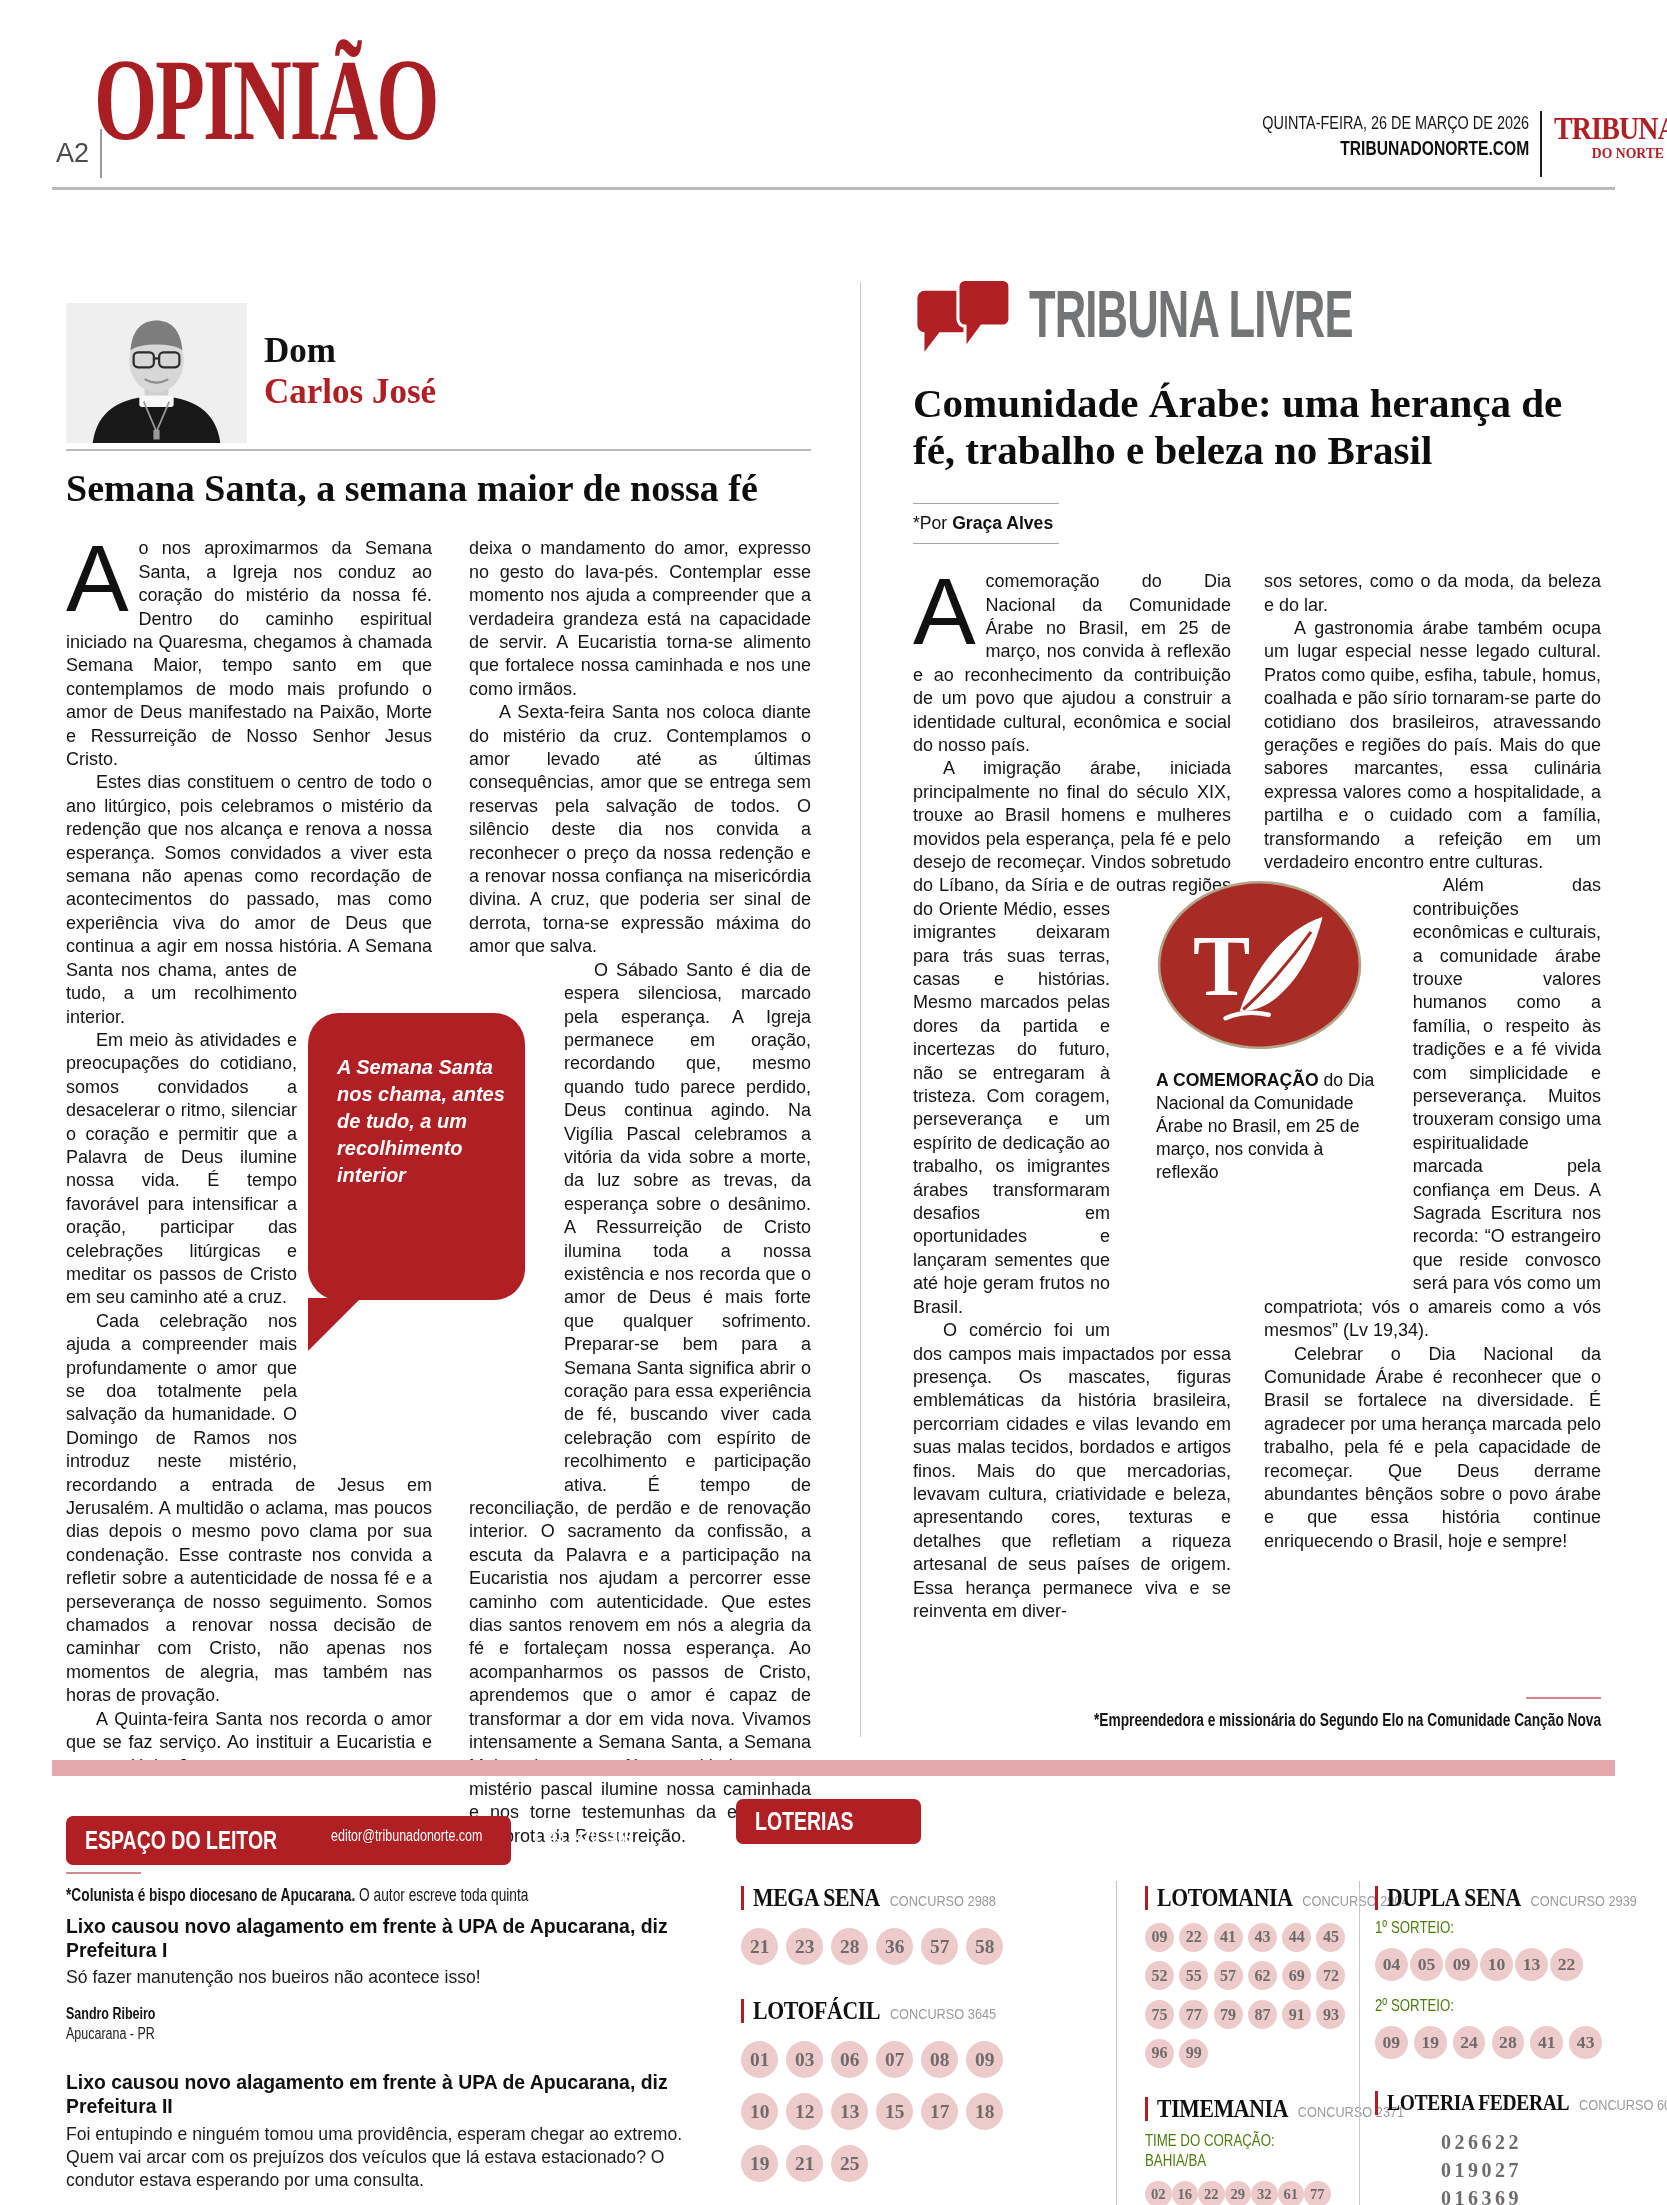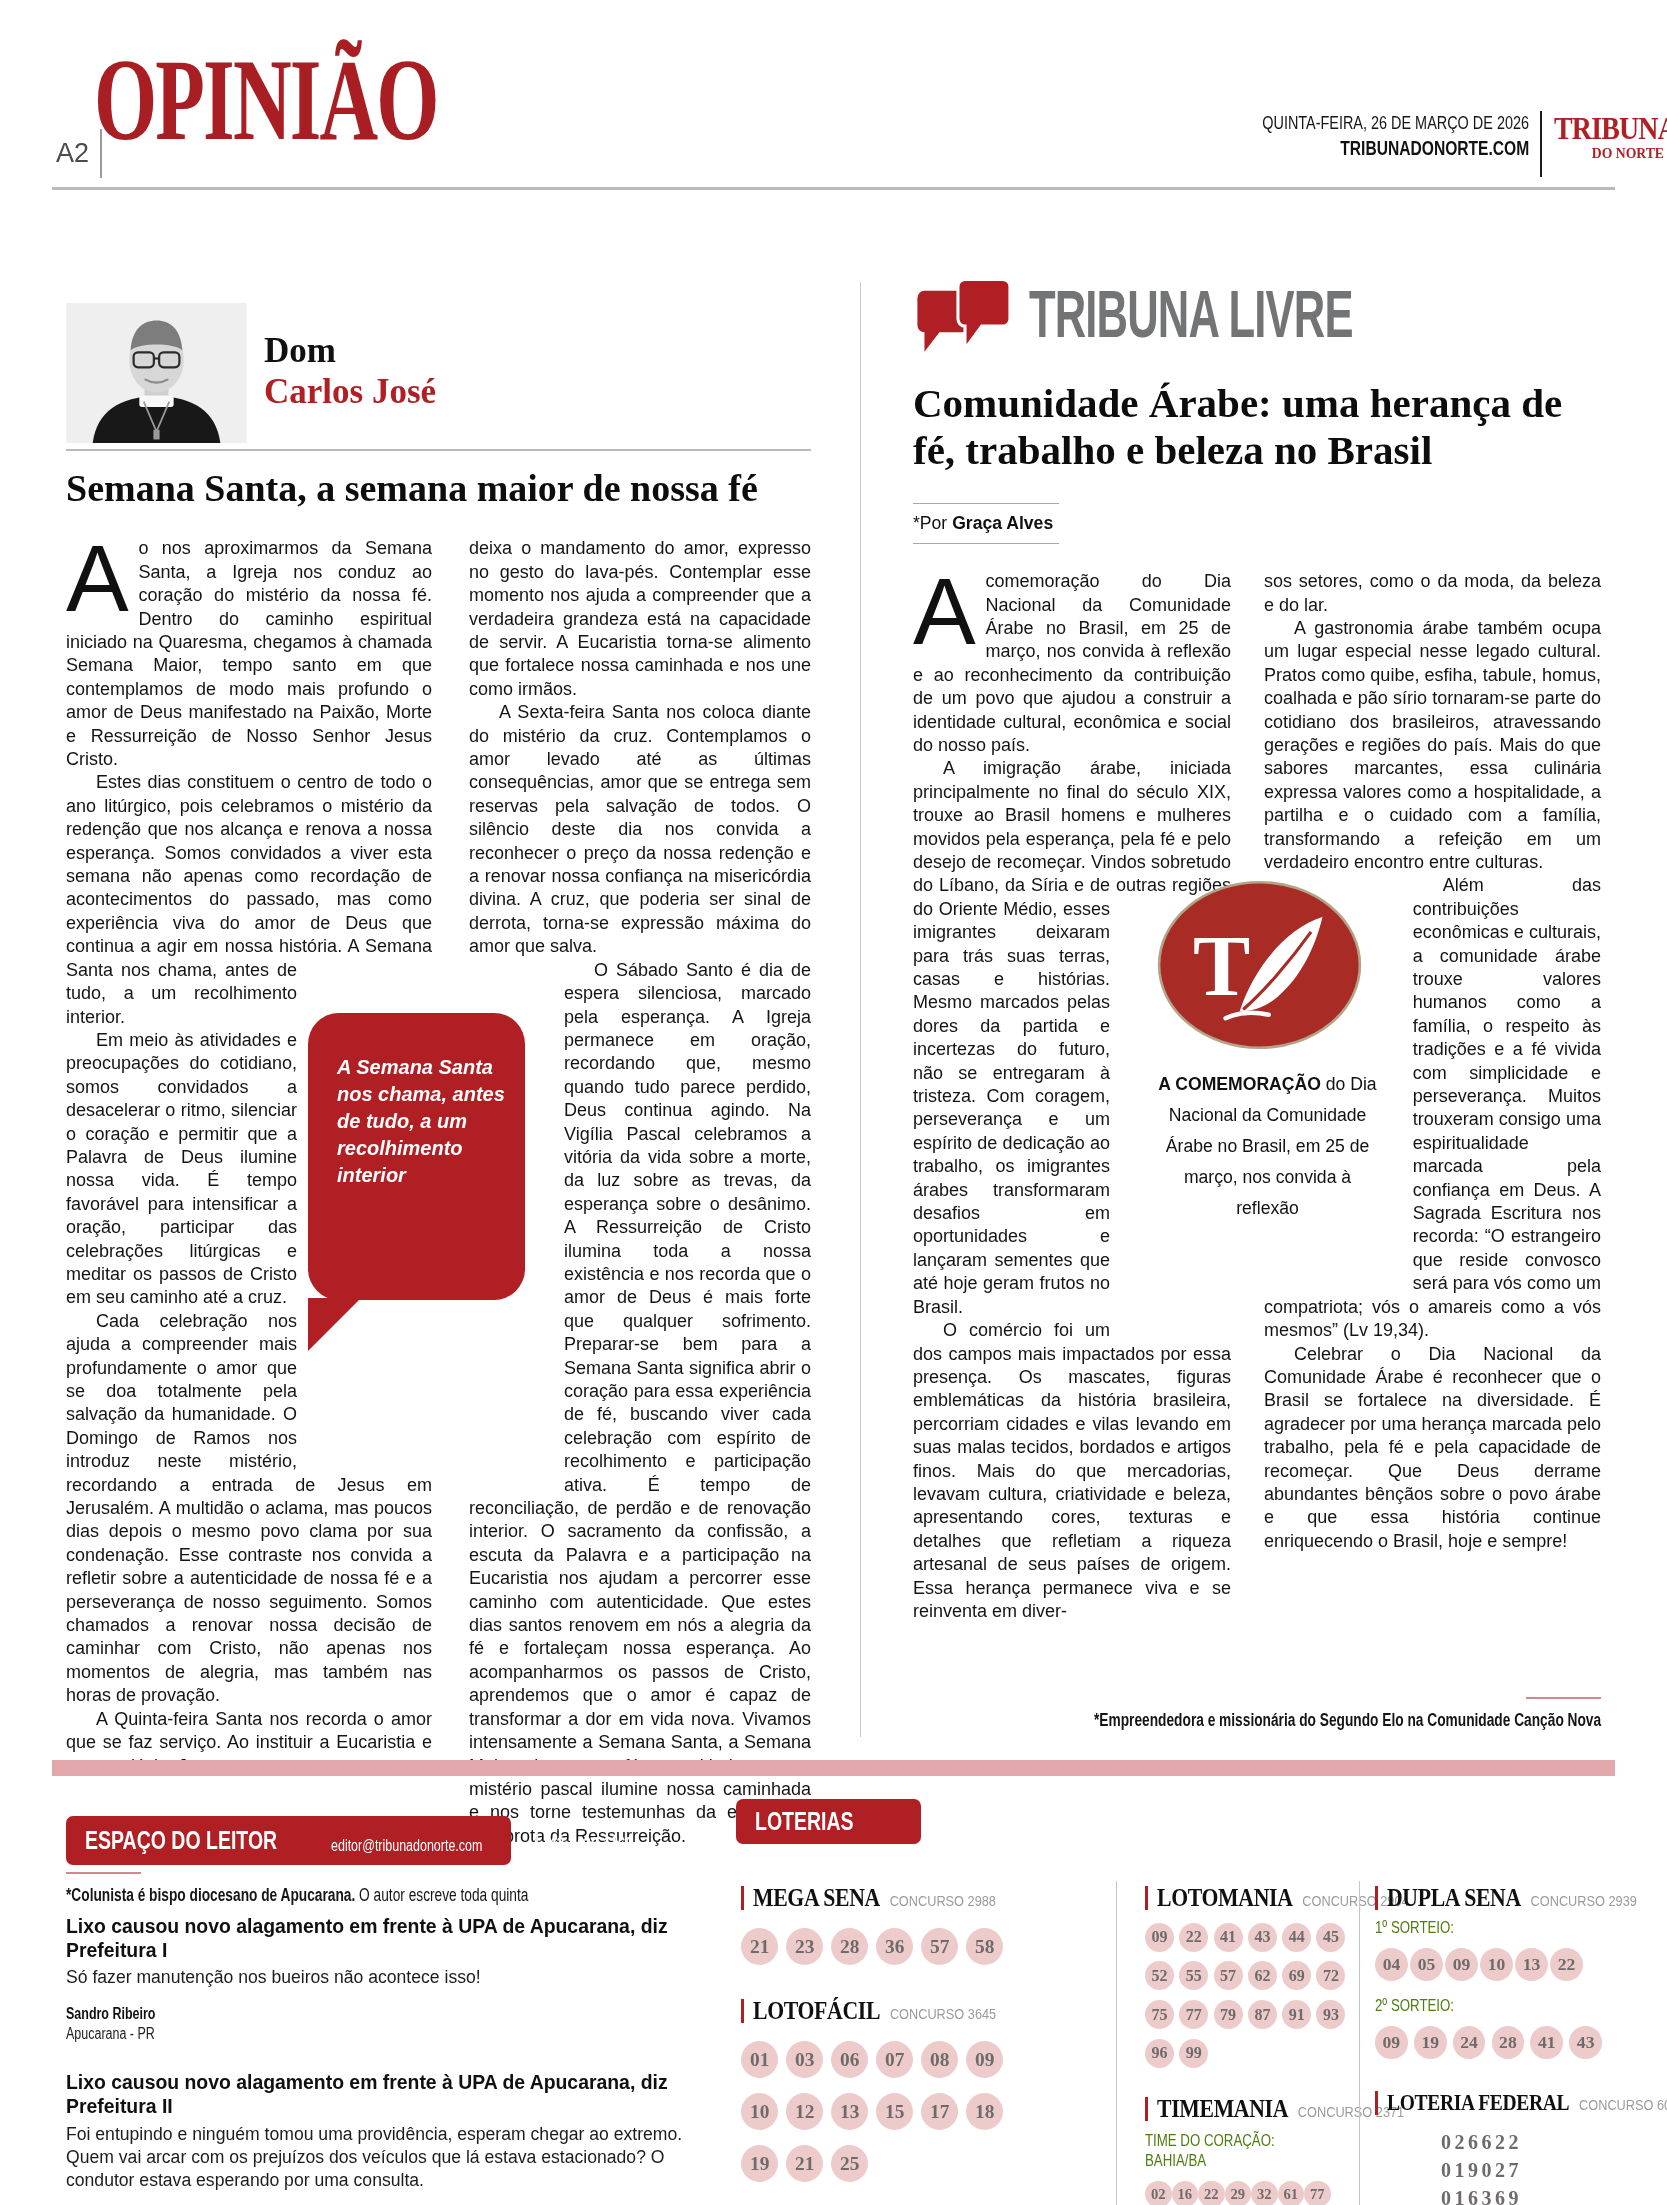--- a/index.html
+++ b/index.html
@@ -54,34 +54,34 @@
   .tl-title{font-weight:bold;font-size:66px;line-height:66px;color:#737476;letter-spacing:-1.3px;transform:scaleX(.66);transform-origin:0 50%;white-space:nowrap}
   .tl-headline{margin-top:25px;font-family:"Liberation Serif",serif;font-weight:bold;font-size:41px;line-height:47px;color:#0d0d0d}
   .tl-byline{margin-top:29px;display:inline-block;border-top:1.3px solid #a7a7a9;border-bottom:1.3px solid #a7a7a9;padding:8.8px 6.2px 8.8px 0;min-width:146px;font-size:17.6px}
   .tl-byline b{font-weight:bold}
   .right-body{margin-top:26.5px;display:flex;gap:33px;position:relative;min-height:1103px}
   .rcol1{width:318px}
   .rcol2{width:337px}
   .spr2{width:121px;height:432px}
   .spl2{width:139px;height:419px;margin-right:9.7px}
   .tl-img{position:absolute;left:243px;top:309px;width:223px}
-  .tl-caption{margin-top:17px;width:223px;font-size:17.6px;line-height:31px;text-align:center}
+  .tl-caption{margin-top:17px;width:223px;font-size:17.6px;line-height:23px;text-align:left}
   .tl-caption b{font-weight:bold}
   .r-footnote{margin-top:24px;text-align:right}
   .r-footnote .frule{width:75px;height:2.2px;background:#d2888c;margin-left:auto;margin-bottom:10.6px}
   .fn-bold{font-weight:bold}
   
   .band{left:52px;top:1760px;width:1563px;height:16px;background:#e3a8ac}
   
   .redbox{background:#b01f24;border-radius:7px;color:#fff;display:flex;align-items:center;padding:0 18.5px}
   
   .espaco{left:66px;top:1816px;width:631px}
   .espaco .redbox{width:445px;height:49px}
   .esp-title{font-weight:bold;font-size:25px;white-space:nowrap}
-  .esp-contact{margin-left:auto;display:flex;align-items:flex-end;gap:11.5px;white-space:nowrap}
+  .esp-contact{margin-left:auto;display:flex;align-items:flex-start;gap:11.5px;white-space:nowrap}
   .esp-mail{font-size:16px}
   .esp-sep{width:1.3px;height:28px;background:rgba(255,255,255,.85)}
   .esp-phone{font-size:17.6px;font-weight:bold}
   .letters{margin-top:49px}
   .letter{margin-bottom:27px}
   .letter-title{font-weight:bold;font-size:19.4px;line-height:24px;color:#101010}
   .letter-body{margin-top:4.4px;font-size:17.6px;line-height:23px;color:#1c1c1c}
   .letter-author{margin-top:15px;font-weight:bold;font-size:16px;line-height:19.4px}
   .letter-city{font-size:16px;line-height:19.4px;color:#222}
   

